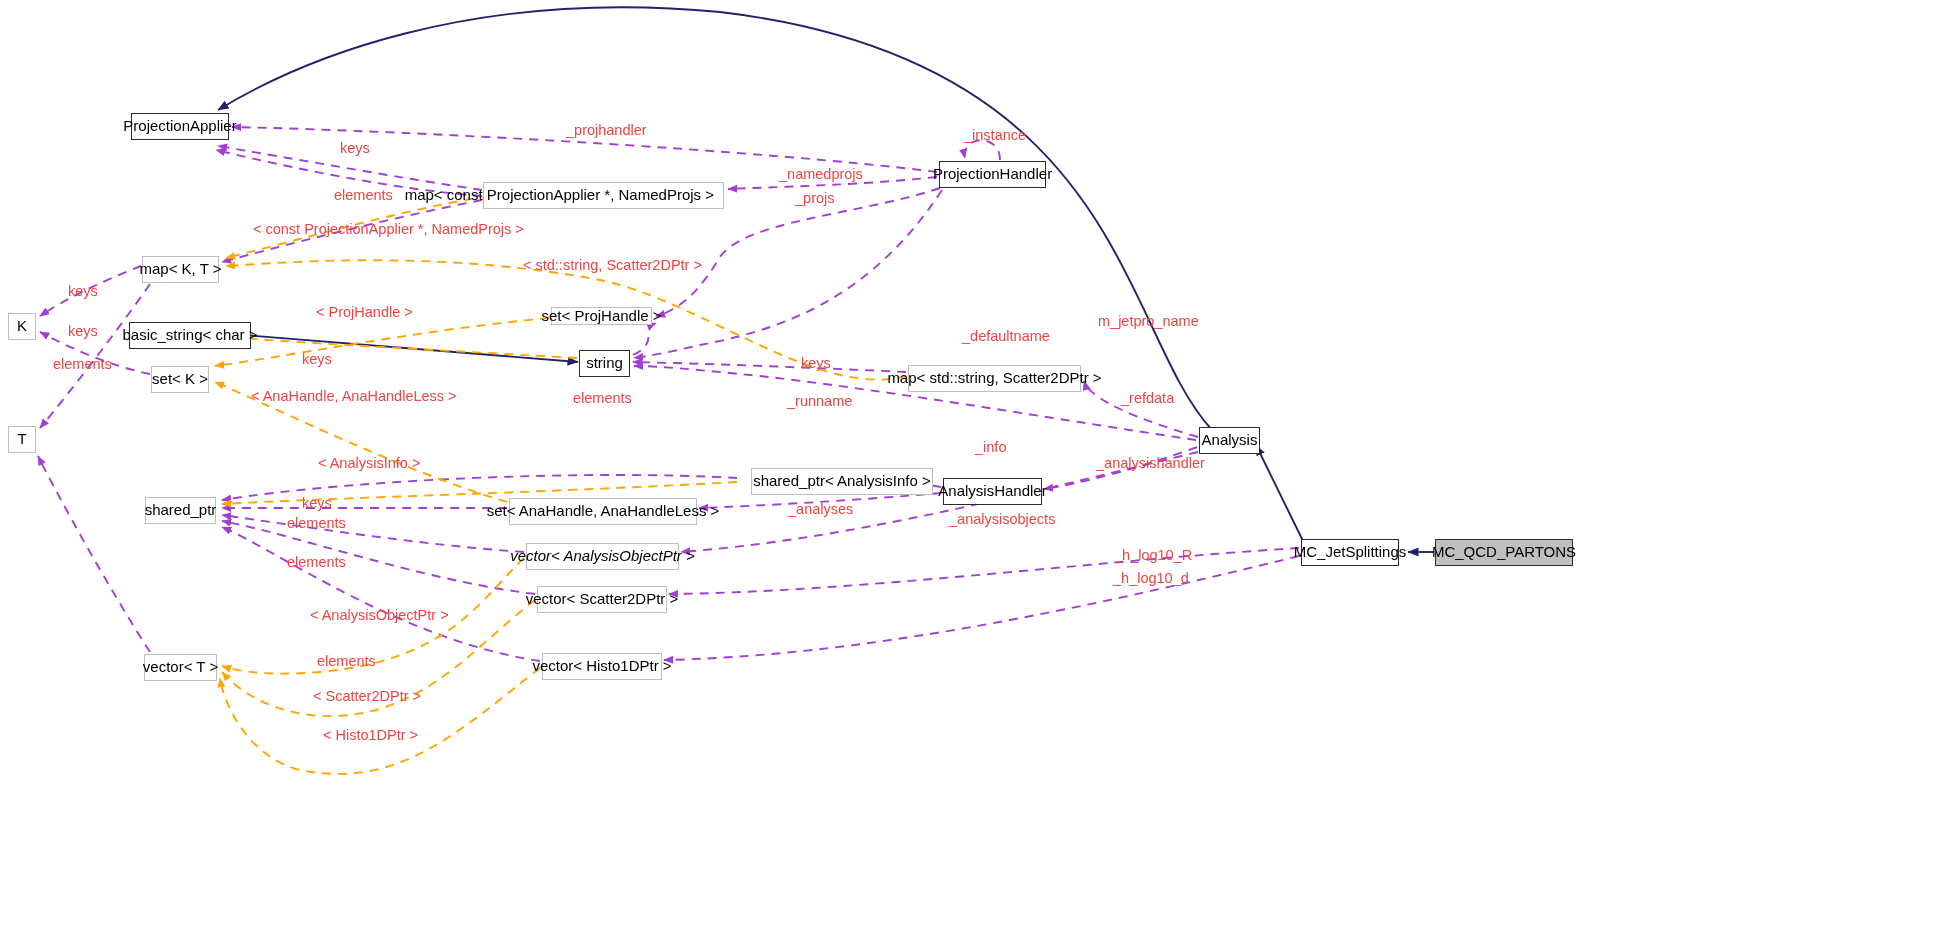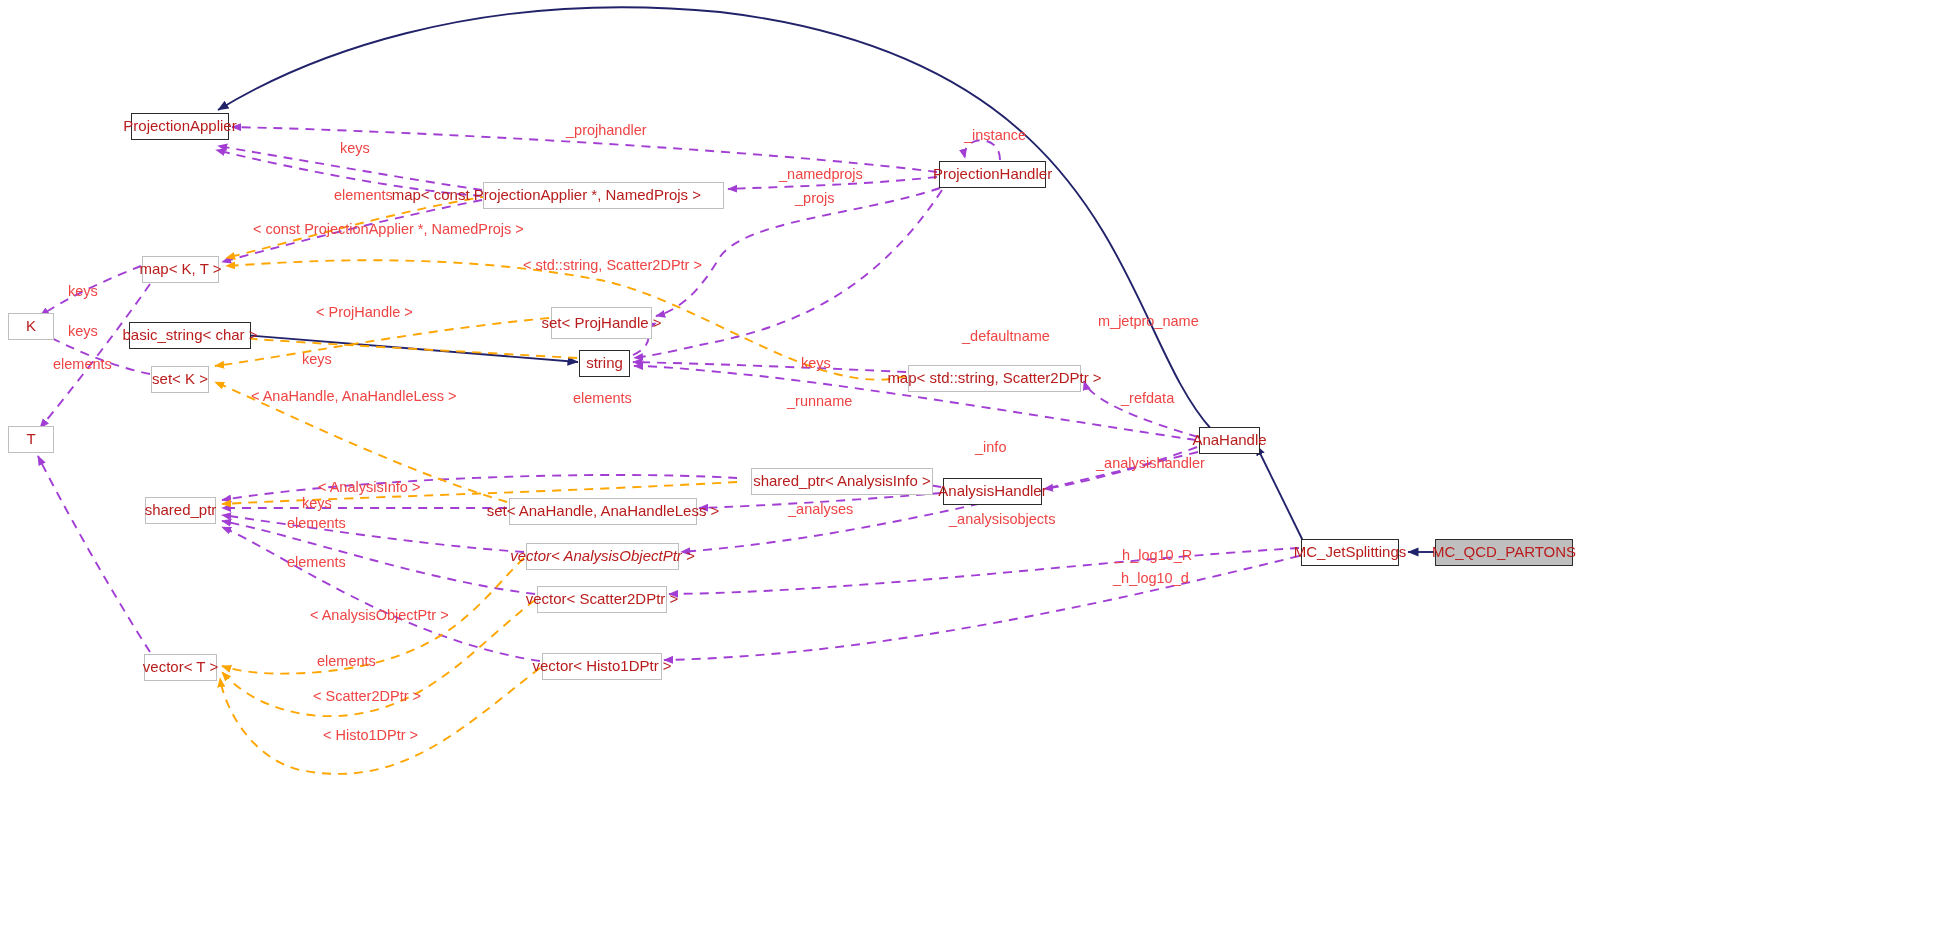--- a/index.html
+++ b/index.html
@@ -27,25 +27,25 @@
     pointer-events: none;
   }
   .node {
     position: absolute;
     box-sizing: border-box;
     display: flex;
     align-items: center;
     justify-content: center;
     background: #ffffff;
     border: 1px solid #bfbfbf;
-    color: #b91c1c;
+    color: #000000;
     font-size: 15px;
     line-height: 1.1;
     white-space: nowrap;
-    padding: 0 22px;
+    padding: 0 9px;
     height: 27px;
   }
   .node.key {
     border: 1.6px solid #2b2b2b;
   }
   .node.focus {
     border: 1.6px solid #2b2b2b;
     background: #bfbfbf;
   }
   .edge-label {
@@ -177,37 +177,37 @@
       </div>
       <div class="node" style="left: 142px; top: 256px; width: 77px; height: 27px;">
         <span>map&lt; K, T &gt;</span>
       </div>
       <div class="node" style="left: 8px; top: 313px; width: 28px; height: 27px;">
         <span>K</span>
       </div>
       <div class="node key" style="left: 129px; top: 322px; width: 122px; height: 27px;">
         <span>basic_string&lt; char &gt;</span>
       </div>
-      <div class="node" style="left: 551px; top: 307px; width: 101px; height: 32px;">
+      <div class="node" style="left: 551px; top: 307px; width: 101px; height: 18px;">
         <span>set&lt; ProjHandle &gt;</span>
       </div>
       <div class="node" style="left: 151px; top: 366px; width: 58px; height: 27px;">
         <span>set&lt; K &gt;</span>
       </div>
       <div class="node key" style="left: 579px; top: 350px; width: 51px; height: 27px;">
         <span>string</span>
       </div>
       <div class="node" style="left: 908px; top: 365px; width: 173px; height: 27px;">
         <span>map&lt; std::string, Scatter2DPtr &gt;</span>
       </div>
       <div class="node" style="left: 8px; top: 426px; width: 28px; height: 27px;">
         <span>T</span>
       </div>
       <div class="node key" style="left: 1199px; top: 427px; width: 61px; height: 27px;">
-        <span>AnaHandle</span>
+        <span>Analysis</span>
       </div>
       <div class="node" style="left: 751px; top: 468px; width: 182px; height: 27px;">
         <span>shared_ptr&lt; AnalysisInfo &gt;</span>
       </div>
       <div class="node key" style="left: 943px; top: 478px; width: 99px; height: 27px;">
         <span>AnalysisHandler</span>
       </div>
       <div class="node" style="left: 145px; top: 497px; width: 71px; height: 27px;">
         <span>shared_ptr</span>
       </div>
@@ -250,21 +250,21 @@
       <div class="edge-label" style="left: 962px; top: 329px;">_defaultname</div>
       <div class="edge-label" style="left: 302px; top: 352px;">keys</div>
       <div class="edge-label" style="left: 801px; top: 356px;">keys</div>
       <div class="edge-label" style="left: 53px; top: 357px;">elements</div>
       <div class="edge-label" style="left: 1121px; top: 391px; text-align: right;">_refdata</div>
       <div class="edge-label" style="left: 251px; top: 389px;">&lt; AnaHandle, AnaHandleLess &gt;</div>
       <div class="edge-label" style="left: 573px; top: 391px;">elements</div>
       <div class="edge-label" style="left: 787px; top: 394px;">_runname</div>
       <div class="edge-label" style="left: 975px; top: 440px;">_info</div>
       <div class="edge-label" style="left: 1096px; top: 456px;">_analysishandler</div>
-      <div class="edge-label" style="left: 318px; top: 480px; text-align: center;">&lt; AnalysisInfo &gt;</div>
+      <div class="edge-label" style="left: 318px; top: 456px; text-align: center;">&lt; AnalysisInfo &gt;</div>
       <div class="edge-label" style="left: 302px; top: 496px;">keys</div>
       <div class="edge-label" style="left: 788px; top: 502px;">_analyses</div>
       <div class="edge-label" style="left: 949px; top: 512px;">_analysisobjects</div>
       <div class="edge-label" style="left: 287px; top: 516px;">elements</div>
       <div class="edge-label" style="left: 1114px; top: 548px;">_h_log10_R</div>
       <div class="edge-label" style="left: 287px; top: 555px;">elements</div>
       <div class="edge-label" style="left: 1113px; top: 571px;">_h_log10_d</div>
       <div class="edge-label" style="left: 310px; top: 608px;">&lt; AnalysisObjectPtr &gt;</div>
       <div class="edge-label" style="left: 317px; top: 654px;">elements</div>
       <div class="edge-label" style="left: 313px; top: 689px;">&lt; Scatter2DPtr &gt;</div>

